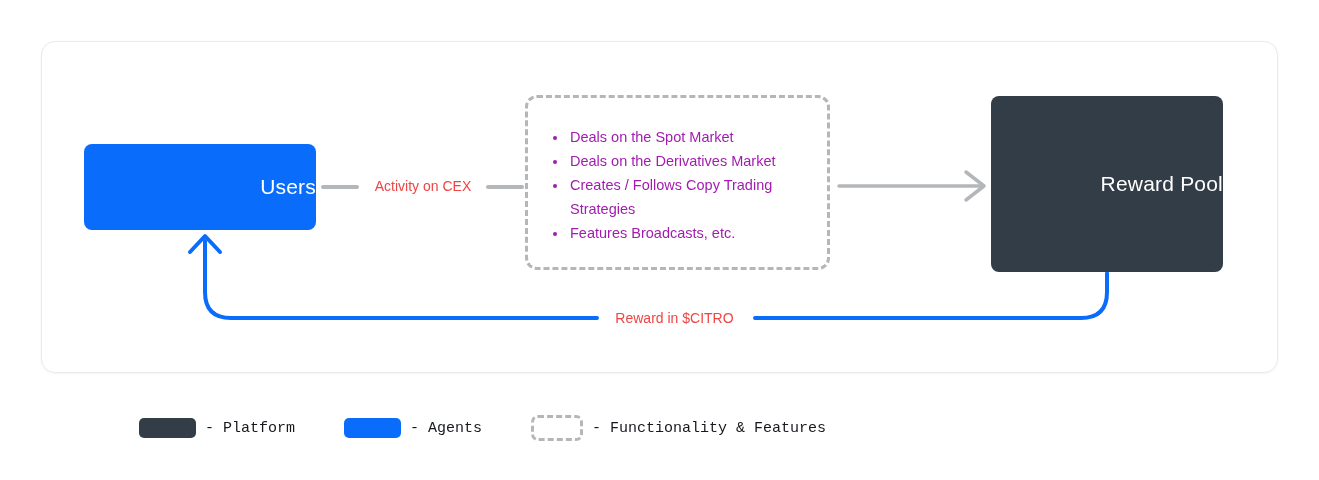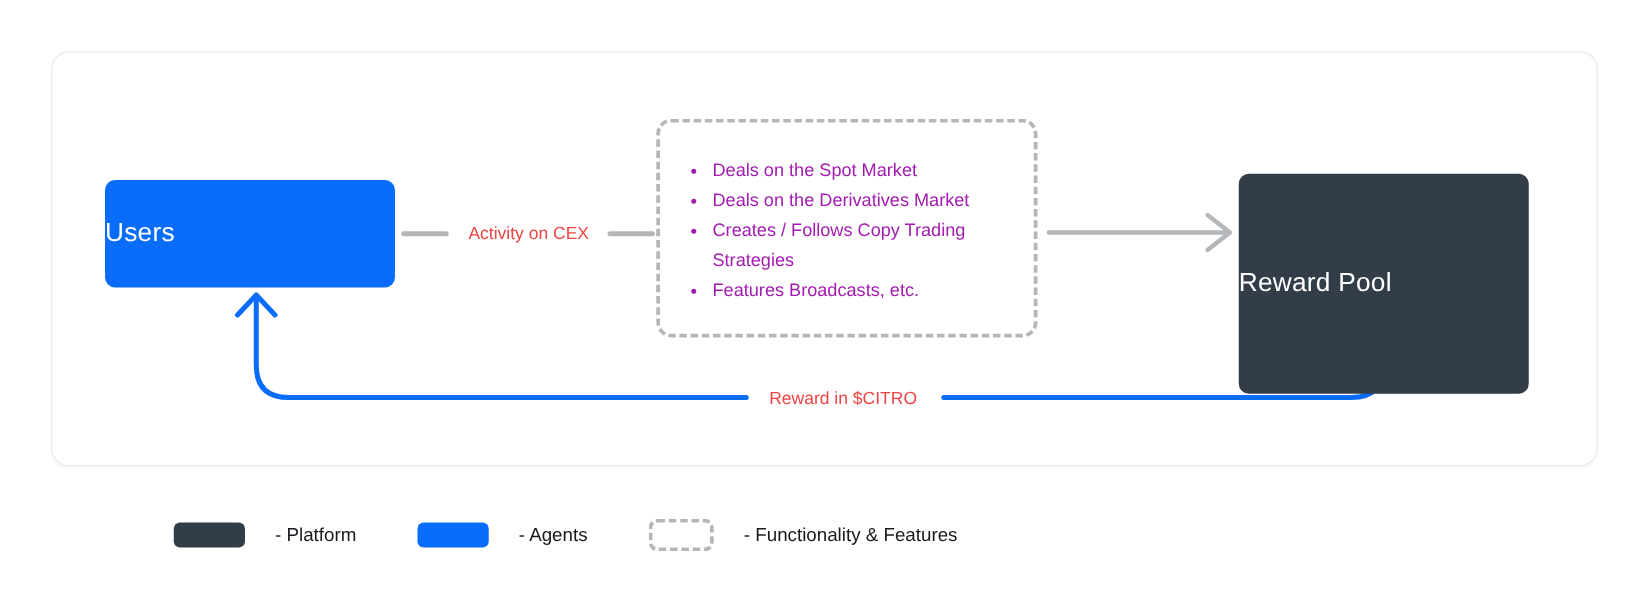--- a/index.html
+++ b/index.html
@@ -19,25 +19,25 @@
   }
   .canvas{position:absolute;inset:0;width:1319px;height:480px;}
 
   .card{
     position:absolute;left:41px;top:41px;width:1237px;height:332px;
     background:#ffffff;border:1px solid #e9eaec;border-radius:14px;
     box-shadow:0 1px 3px rgba(20,24,31,.04);
   }
 
   .node{
-    position:absolute;display:flex;align-items:center;justify-content:flex-start;
+    position:absolute;display:flex;align-items:center;justify-content:flex-end;
     color:#ffffff;font-size:21px;font-weight:500;letter-spacing:.2px;
   }
   .node-users{left:84px;top:144px;width:232px;height:86px;background:var(--agent);border-radius:8px;}
-  .node-reward{left:991px;top:96px;width:232px;height:176px;background:var(--platform);border-radius:8px;margin-top:43px;}
+  .node-reward{left:991px;top:96px;width:232px;height:176px;background:var(--platform);border-radius:8px;}
 
   .features-box{
     position:absolute;left:525px;top:95px;width:305px;height:175px;
     border:3px dashed var(--gray);border-radius:12px;
     padding:27px 10px 0 20px;
   }
   .features-box ul{
     list-style:disc;padding-left:20px;width:252px;
     font-size:14.5px;line-height:24px;color:#a21caf;
   }
@@ -50,21 +50,21 @@
   .label-reward{left:597px;top:310px;width:155px;}
 
   svg.overlay{position:absolute;left:0;top:0;pointer-events:none;}
   .stroke-gray{stroke:var(--gray);fill:none;}
   .stroke-blue{stroke:var(--agent);fill:none;}
 
   .legend{
     position:absolute;left:139px;top:412px;height:32px;
     display:flex;align-items:center;gap:49px;
   }
-  .legend-item{display:flex;align-items:center;gap:24px;}
+  .legend-item{display:flex;align-items:center;gap:9px;font-family:Liberation Mono, monospace;}
   .legend-label{font-size:15px;color:#16191d;white-space:nowrap;}
   .swatch{width:57px;height:20px;border-radius:5px;}
   .swatch-platform{background:var(--platform);}
   .swatch-agent{background:var(--agent);}
   .swatch-dashed{width:52px;height:26px;border:3px dashed var(--gray);border-radius:7px;background:transparent;}
 </style>
 </head>
 <body>
 
 <div class="canvas">

